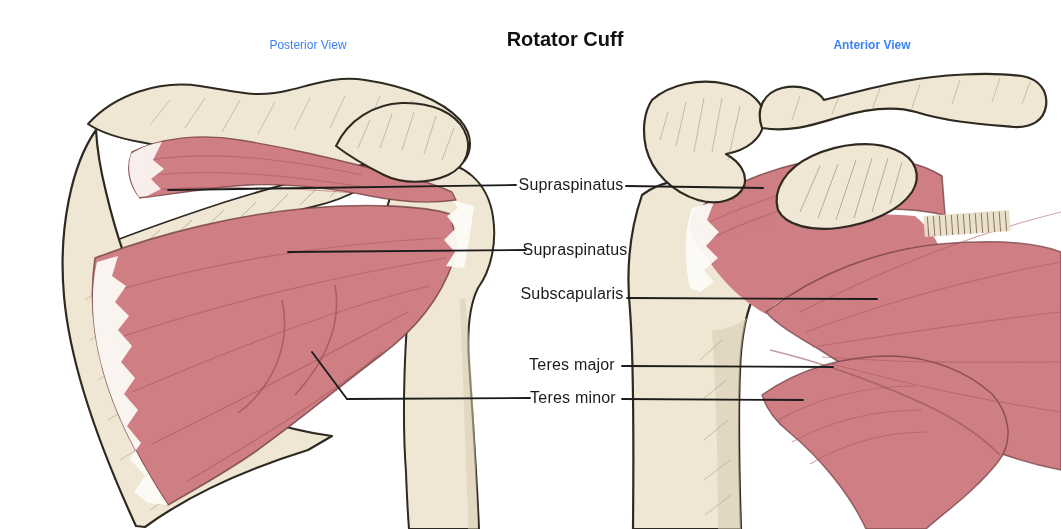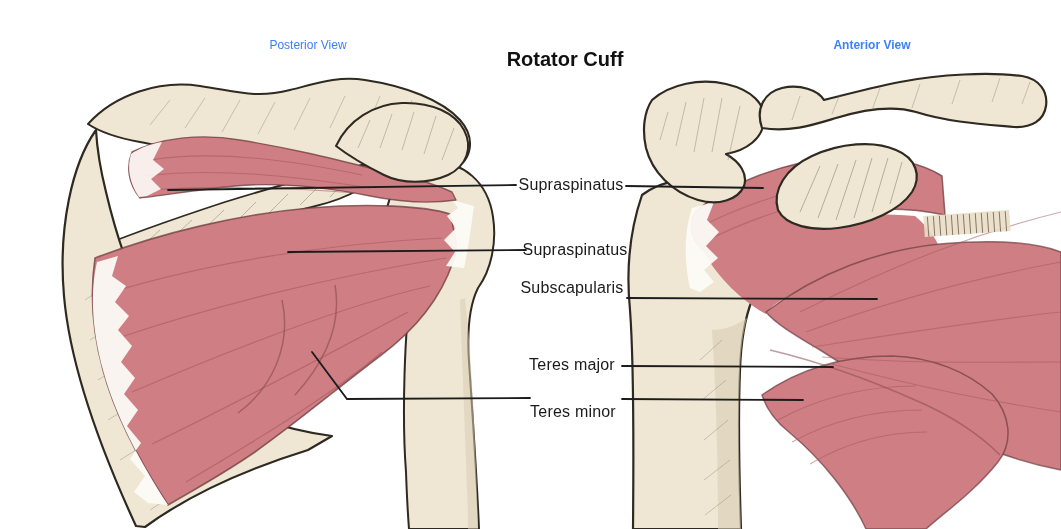--- a/index.html
+++ b/index.html
@@ -187,29 +187,29 @@
     <path d="M168,190 L516,185"></path>
     <path d="M626,186 L763,188"></path>
     <path d="M288,252 L526,250"></path>
     <path d="M627,298 L877,299"></path>
     <path d="M622,366 L833,367"></path>
     <path d="M312,352 L347,399 L530,398"></path>
     <path d="M622,399 L803,400"></path>
   </g>
 </svg>
 
-  <div class="page-title" style="left:565px;top:59px;">Rotator Cuff</div>
+  <div class="page-title" style="left:565px;top:39px;">Rotator Cuff</div>
 
   <div class="view-label" style="left:296px;top:45px;">Posterior View</div>
 
   <div class="view-label" style="left:860px;top:45px;font-weight:bold;">Anterior View</div>
 
   <div class="lbl" style="left:571px;top:185px;">Supraspinatus</div>
 
   <div class="lbl" style="left:575px;top:250px;">Supraspinatus</div>
 
-  <div class="lbl" style="left:572px;top:288px;text-align:right;">Subscapularis</div>
+  <div class="lbl" style="left:572px;top:294px;text-align:right;">Subscapularis</div>
 
   <div class="lbl" style="left:572px;top:365px;">Teres major</div>
 
-  <div class="lbl" style="left:573px;top:412px;">Teres minor</div>
+  <div class="lbl" style="left:573px;top:398px;">Teres minor</div>
 
 </div>
 
 </body></html>

